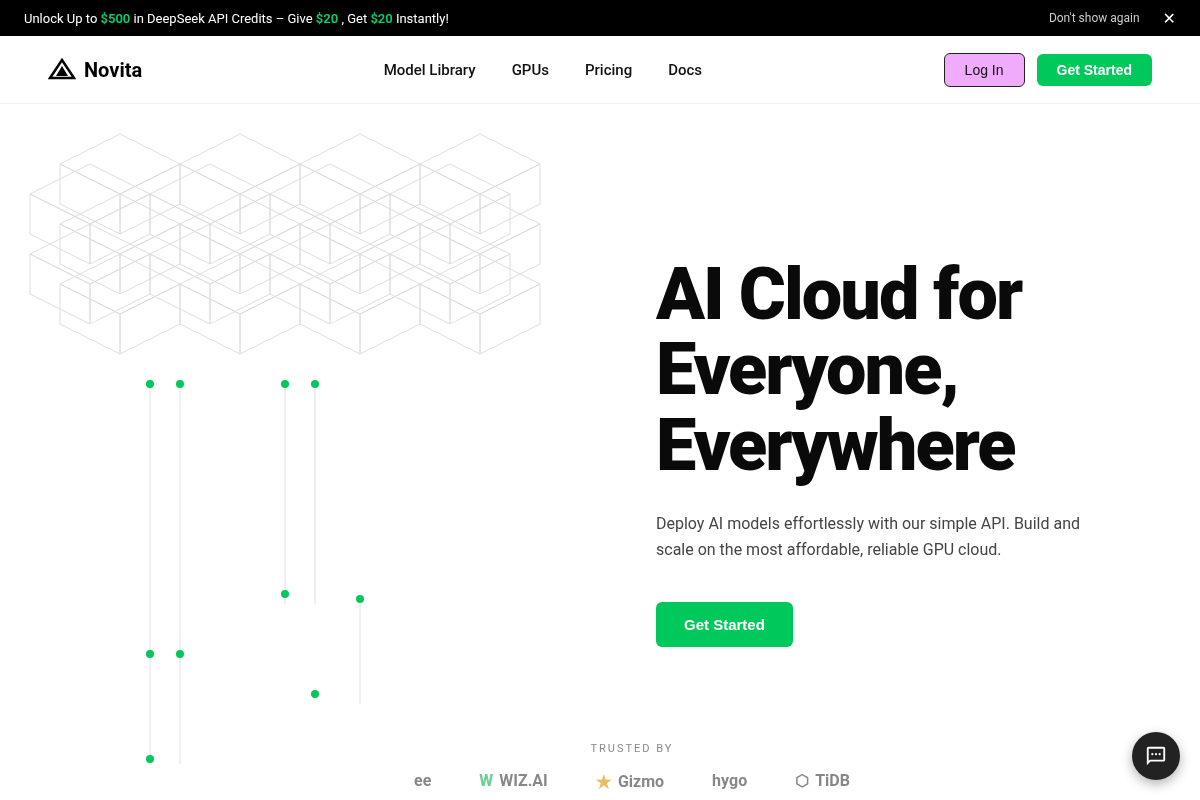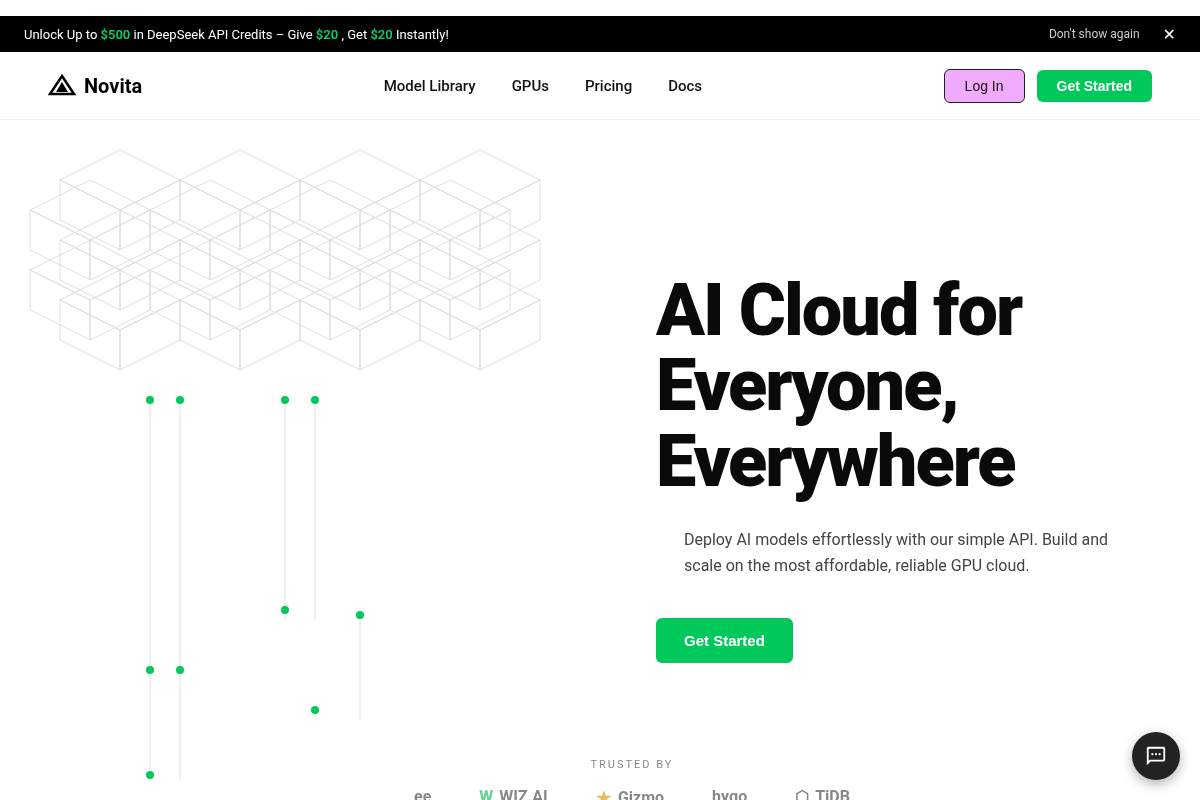--- a/index.html
+++ b/index.html
@@ -19,21 +19,20 @@
     
     .banner {
       background: #000;
       color: #fff;
       display: flex;
       align-items: center;
       justify-content: space-between;
       padding: 0 24px;
       height: 36px;
       font-size: 13px;
-      margin-top: 16px;
     }
 
     .banner-text {
       flex: 1;
       text-align: left;
     }
 
     .banner-highlight {
       color: #00d26a;
       font-weight: 600;
@@ -170,21 +169,20 @@
       letter-spacing: -2px;
       margin-bottom: 28px;
     }
 
     .hero-desc {
       font-size: 16px;
       color: #444;
       line-height: 1.6;
       max-width: 460px;
       margin-bottom: 40px;
-      margin-left: 28px;
     }
 
     .hero-cta {
       display: flex;
       gap: 16px;
       align-items: center;
     }
 
     .btn-hero-start {
       padding: 14px 28px;

